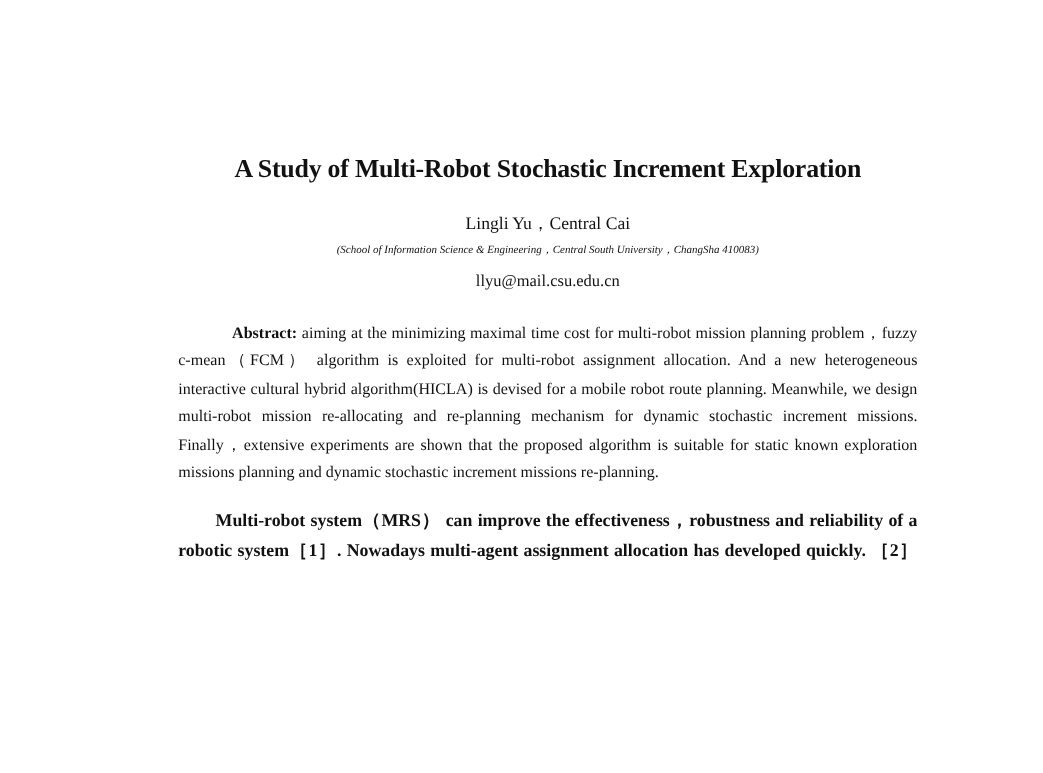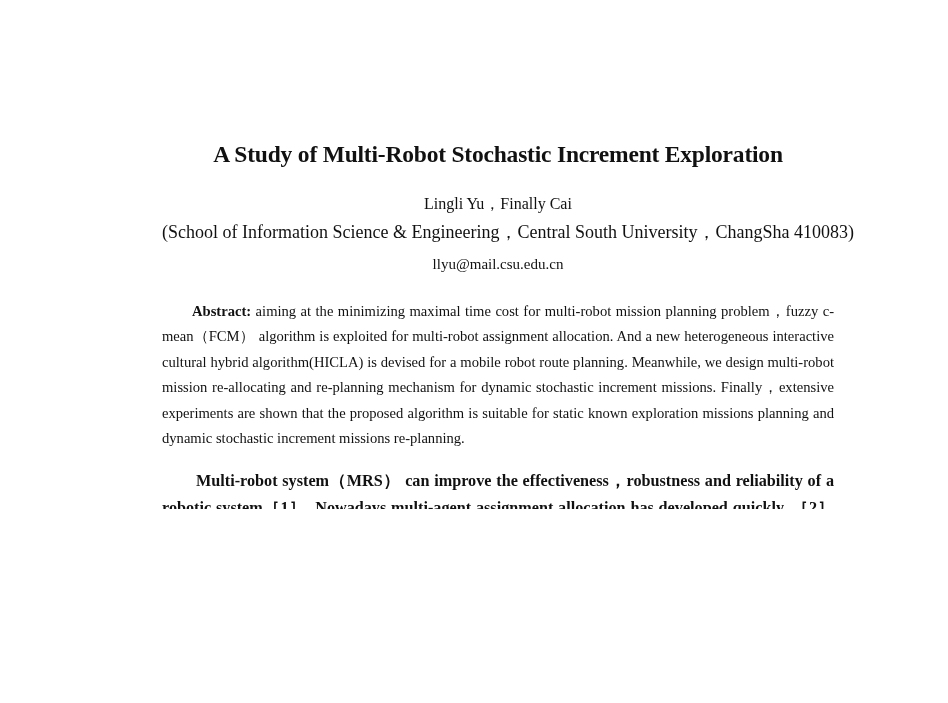--- a/index.html
+++ b/index.html
@@ -54,21 +54,22 @@
     font-size: 15.5px;
     line-height: 1.0;
     margin: 0 0 11px 0;
   }
   .authors-line {
     font-size: 16px;
     line-height: 1.0;
     margin: 0 0 11px 0;
   }
   .affil-line {
-    font-size: 18px;
+    font-size: 10px;
+    font-style: italic;
     line-height: 1.0;
     margin: 0 0 12px 0;
     white-space: nowrap;
   }
   .email-line {
     font-size: 15px;
     line-height: 1.0;
     margin: 16px;
   }
 
@@ -76,20 +77,21 @@
   .abstract {
     margin-top: 27px;
     font-size: 14.6px;
     line-height: 25.5px;
     text-align: justify;
     text-justify: inter-word;
     text-indent: 30px;
   }
   .lbl {
     font-weight: bold;
+    margin-left: 19px;
   }
   .keywords {
     margin-top: 6px;
     font-size: 14.6px;
     line-height: 25.5px;
     text-indent: 30px;
     text-align: left;
   }
 
   
@@ -112,21 +114,21 @@
 </style>
 </head>
 <body>
 
 <div class="page">
   <div class="content">
 
     <h1 class="title">A Study of Multi-Robot Stochastic Increment Exploration</h1>
 
     <div class="authorblock">
-      <div class="authors-line">Lingli Yu，Finally Cai</div>
+      <div class="authors-line">Lingli Yu，Central Cai</div>
       <div class="affil-line">(School of Information Science &amp; Engineering，Central South University，ChangSha 410083)</div>
       <div class="email-line">llyu@mail.csu.edu.cn</div>
     </div>
 
     <p class="abstract">
       <span class="lbl">Abstract:</span>
       <span>aiming at the minimizing maximal time cost for multi-robot mission planning problem，fuzzy c-mean（FCM） algorithm is exploited for multi-robot assignment allocation. And a new heterogeneous interactive cultural hybrid algorithm(HICLA) is devised for a mobile robot route planning. Meanwhile, we design multi-robot mission re-allocating and re-planning mechanism for dynamic stochastic increment missions. Finally，extensive experiments are shown that the proposed algorithm is suitable for static known exploration missions planning and dynamic stochastic increment missions re-planning.</span>
     </p>
 
 

